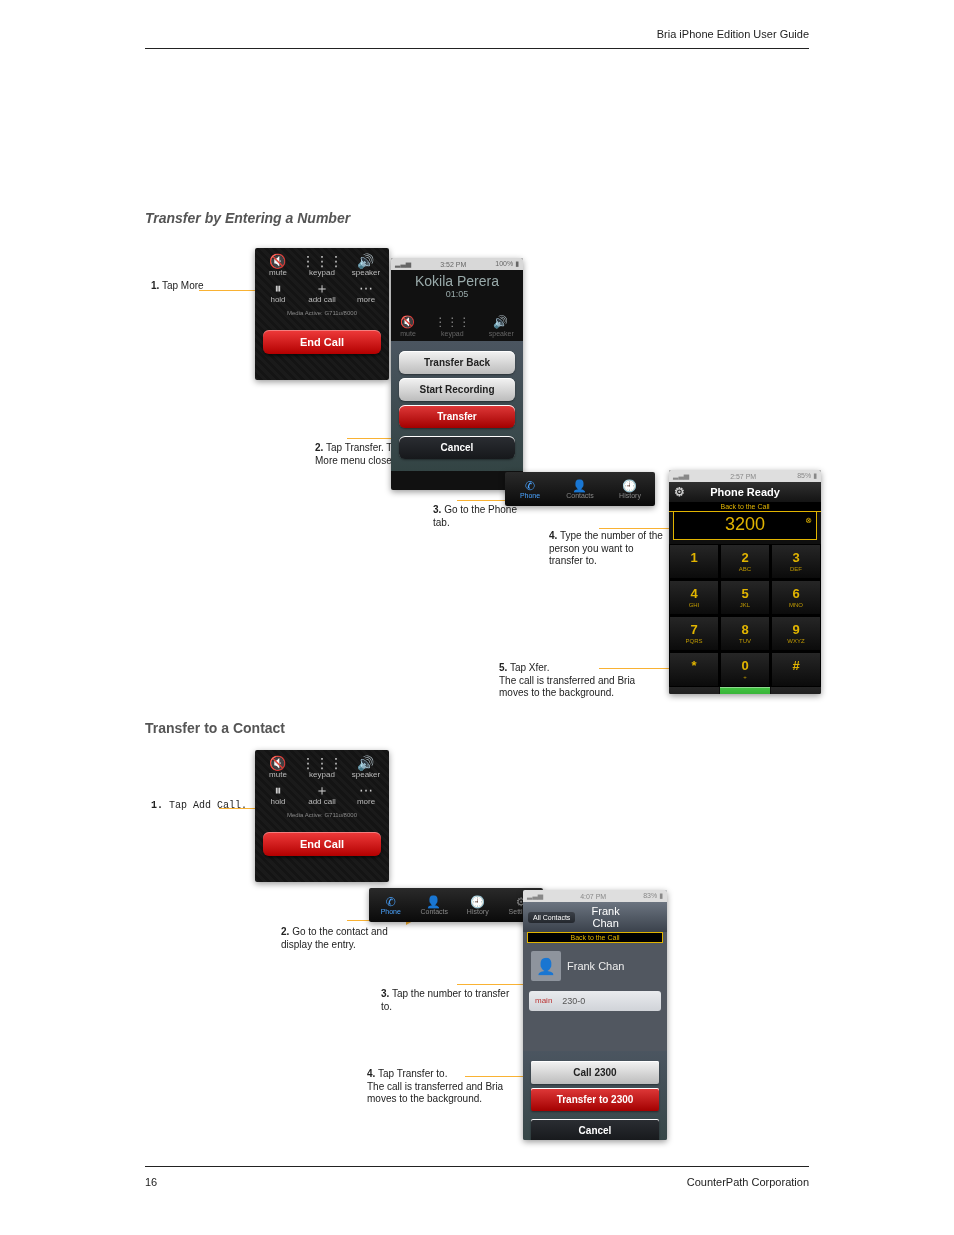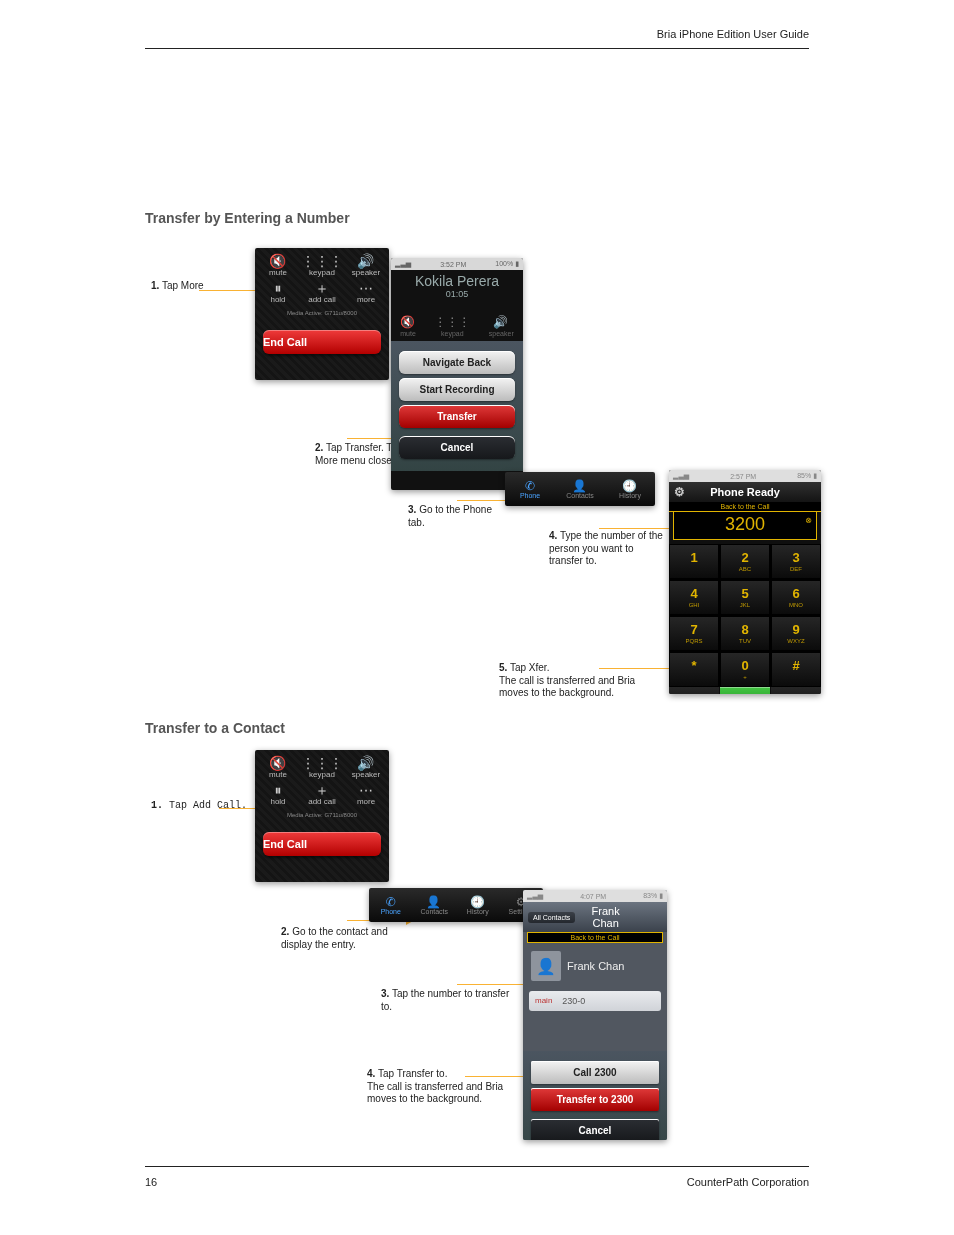--- a/index.html
+++ b/index.html
@@ -16,21 +16,21 @@
   .callout{position:absolute;height:1px;background:linear-gradient(90deg,#f9b233,#f9b233);}
   .callout::after{content:"";position:absolute;right:-6px;top:-3px;border-left:7px solid #f9b233;border-top:4px solid transparent;border-bottom:4px solid transparent;}
   
   .screen{position:absolute;border-radius:2px;overflow:hidden;box-shadow:0 2px 6px rgba(0,0,0,0.4);}
   
   .incall{background:repeating-linear-gradient(45deg,#1a1a1a 0 3px,#141414 3px 6px);}
   .incall .grid{display:grid;grid-template-columns:repeat(3,1fr);gap:4px 8px;padding:6px 8px 4px;}
   .incall .cell{display:flex;flex-direction:column;align-items:center;color:#bbb;font-size:8px;}
   .incall .ico{color:#ccc;font-size:14px;line-height:1;}
   .incall .meta{color:#888;font-size:6px;text-align:center;margin-top:2px;}
-  .incall .endcall{margin:14px 8px 8px;background:linear-gradient(#ef3b3b,#b30000);color:#fff;border-radius:6px;text-align:left;font-size:11px;font-weight:bold;padding:6px 0;box-shadow:inset 0 1px 0 rgba(255,255,255,0.35),0 2px 3px rgba(0,0,0,0.5);}
+  .incall .endcall{margin:14px 8px 8px;background:linear-gradient(#ef3b3b,#b30000);color:#fff;border-radius:6px;text-align:center;font-size:11px;font-weight:bold;padding:6px 0;box-shadow:inset 0 1px 0 rgba(255,255,255,0.35),0 2px 3px rgba(0,0,0,0.5);}
   
   .s2{background:#111;}
   .s2 .status{display:flex;justify-content:space-between;align-items:center;color:#666;font-size:7px;padding:2px 4px;background:#d8d8d8;}
   .s2 .title{color:#9aa;text-align:center;font-size:14px;margin-top:3px;}
   .s2 .time{color:#9aa;text-align:center;font-size:9px;}
   .s2 .row{display:flex;justify-content:space-around;color:#666;font-size:7px;margin-top:16px;}
   .s2 .row span{display:flex;flex-direction:column;align-items:center;gap:1px;}
   .s2 .row .ic{font-size:12px;color:#888;}
   .s2 .panel{background:linear-gradient(#4b5560,#344);margin-top:4px;padding:6px 8px 8px;}
   .s2 .btn{background:linear-gradient(#f3f3f3,#bcbcbc);border-radius:6px;text-align:center;font-size:10px;font-weight:bold;color:#222;padding:6px;margin:4px 0;box-shadow:inset 0 1px 0 #fff,0 1px 2px rgba(0,0,0,0.4);}
@@ -77,21 +77,21 @@
 </head>
 <body>
 <div class="page">
 
 <div class="rule top"></div>
 <div class="rule bot"></div>
 <div class="header-right">Bria iPhone Edition User Guide</div>
 <div class="footer-left">16</div>
 <div class="footer-right">CounterPath Corporation</div>
 
-<div class="section" style="top:210px;">Transfer by Entering a Number</div>
+<div class="section" style="top:210px;font-style:italic;">Transfer by Entering a Number</div>
 
 <div class="step" style="left:100px;top:280px;"><b>1.</b> <span>Tap More</span></div>
 <div class="callout" style="left:148px;top:290px;width:60px;"></div>
 
 <div class="screen incall" style="left:204px;top:248px;width:134px;height:132px;">
   <div class="grid">
     <div class="cell">
           <span class="ico">🔇</span>
           <span>mute</span>
         </div>
@@ -139,28 +139,28 @@
     <span>
           <span class="ic">⋮⋮⋮</span>
           <span>keypad</span>
         </span>
     <span>
           <span class="ic">🔊</span>
           <span>speaker</span>
         </span>
   </div>
   <div class="panel">
-    <div class="btn">Navigate Back</div>
+    <div class="btn">Transfer Back</div>
     <div class="btn">Start Recording</div>
     <div class="btn transfer">Transfer</div>
     <div class="btn cancel">Cancel</div>
   </div>
 </div>
 
-<div class="step" style="left:357px;top:504px;max-width:100px;"><b>3.</b> <span>Go to the Phone tab.</span></div>
+<div class="step" style="left:382px;top:504px;max-width:100px;"><b>3.</b> <span>Go to the Phone tab.</span></div>
 <div class="callout" style="left:406px;top:500px;width:50px;"></div>
 
 <div class="screen" style="left:454px;top:472px;width:150px;">
   <div class="tabs">
     <div class="tab sel">
           <span class="ic">✆</span>
           <span>Phone</span>
         </div>
     <div class="tab">
           <span class="ic">👤</span>

